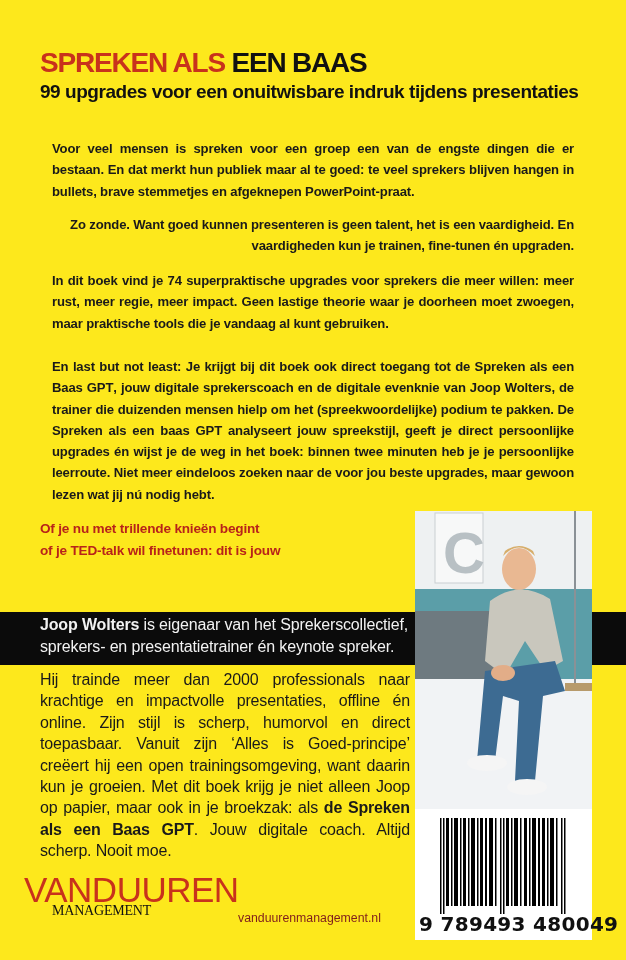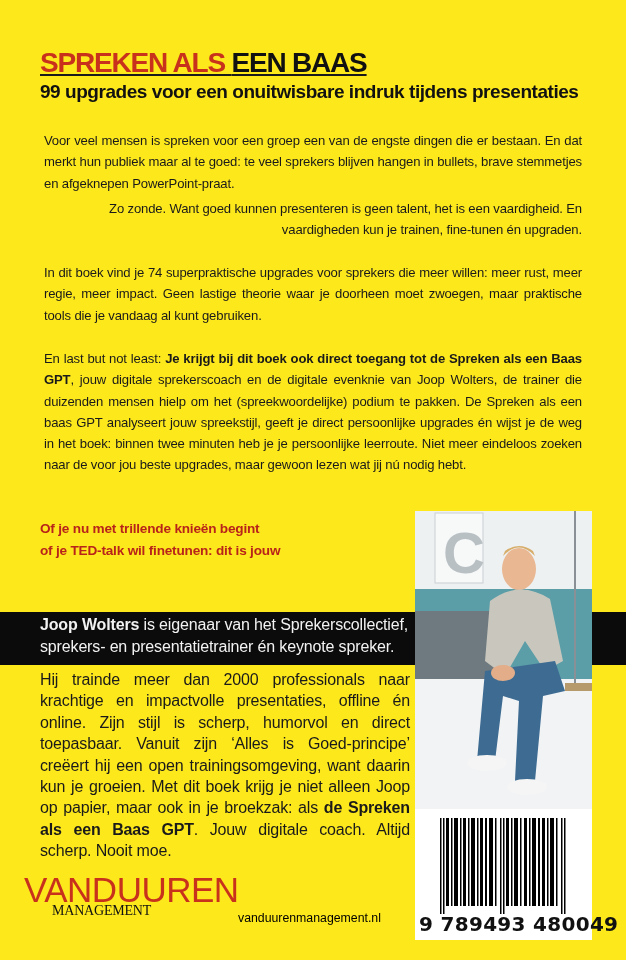--- a/index.html
+++ b/index.html
@@ -7,35 +7,34 @@
       width: 626px; height: 960px; overflow: hidden; position: relative;
       background: #fde81c;
       font-family: "DejaVu Sans", sans-serif;
       color: #1a1a1a;
     }
     .abs { position: absolute; }
     .title {
       left: 40px; top: 48px; font-size: 28px; font-weight: bold; letter-spacing: -1.2px;
       line-height: 30px; white-space: nowrap;
       font-family: "Liberation Sans", sans-serif;
-      text-decoration: underline;
     }
     .title .red { color: #c8321c; }
     .title .blk { color: #111; }
     .subtitle {
       left: 40px; top: 81px; font-size: 19px; font-weight: bold; letter-spacing: -0.45px;
       white-space: nowrap; color: #111;
       font-family: "Liberation Sans", sans-serif;
     }
     .para {
       left: 40px; width: 546px; font-size: 13.1px; line-height: 21.3px;
       text-align: justify; letter-spacing: -0.15px;
       font-family: "Liberation Sans", sans-serif;
     }
-    .para p { margin: 4px; }
+    .para p { margin: 12px; font-weight: bold; }
     .p1 { top: 126px; }
     .p2 { top: 258px; }
     .p3 { top: 344px; }
     .red-quote {
       left: 40px; top: 518px; width: 340px;
       font-size: 13.6px; line-height: 22px; font-weight: bold; color: #b8231a;
       font-family: "Liberation Sans", sans-serif; letter-spacing: -0.2px;
     }
     .band {
       left: 0; top: 612px; width: 626px; height: 53px; background: #0b0b0b;
@@ -66,21 +65,21 @@
     }
     .logo-top {
       left: 24px; top: 876px; font-size: 35px; letter-spacing: -0.5px; color: #c8321c;
       font-family: "Liberation Sans", sans-serif; line-height: 28px;
     }
     .logo-bottom {
       left: 52px; top: 903px; font-size: 14px; color: #111; letter-spacing: -0.2px;
       font-family: Liberation Serif, serif;
     }
     .website {
-      left: 238px; top: 911px; font-size: 12.3px; color: #000000; letter-spacing: 0px;
+      left: 238px; top: 911px; font-size: 12.3px; color: #7f1d1d; letter-spacing: 0px;
       font-family: "Liberation Sans", sans-serif;
     }
   </style>
 </head>
 <body>
 
 <div class="abs title"><span class="red">SPREKEN ALS </span><span class="blk">EEN BAAS</span></div>
 <div class="abs subtitle">99 upgrades voor een onuitwisbare indruk tijdens presentaties</div>
 
 <div class="abs para p1">

